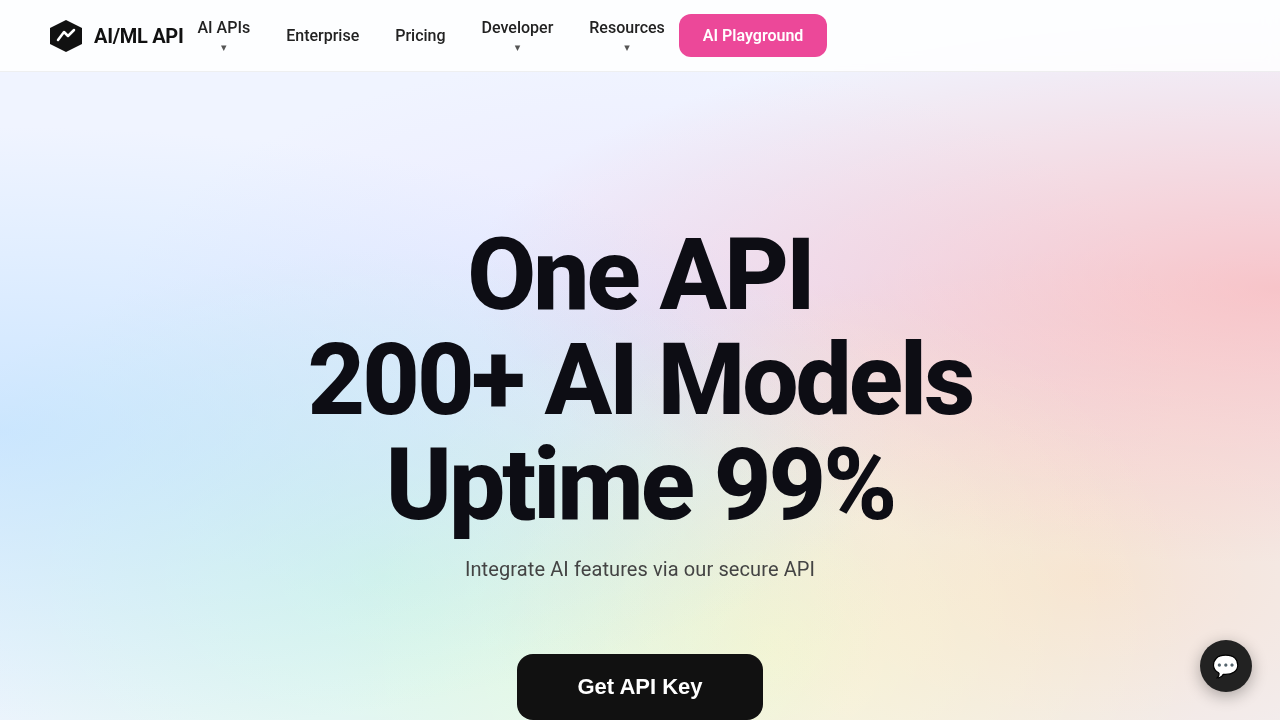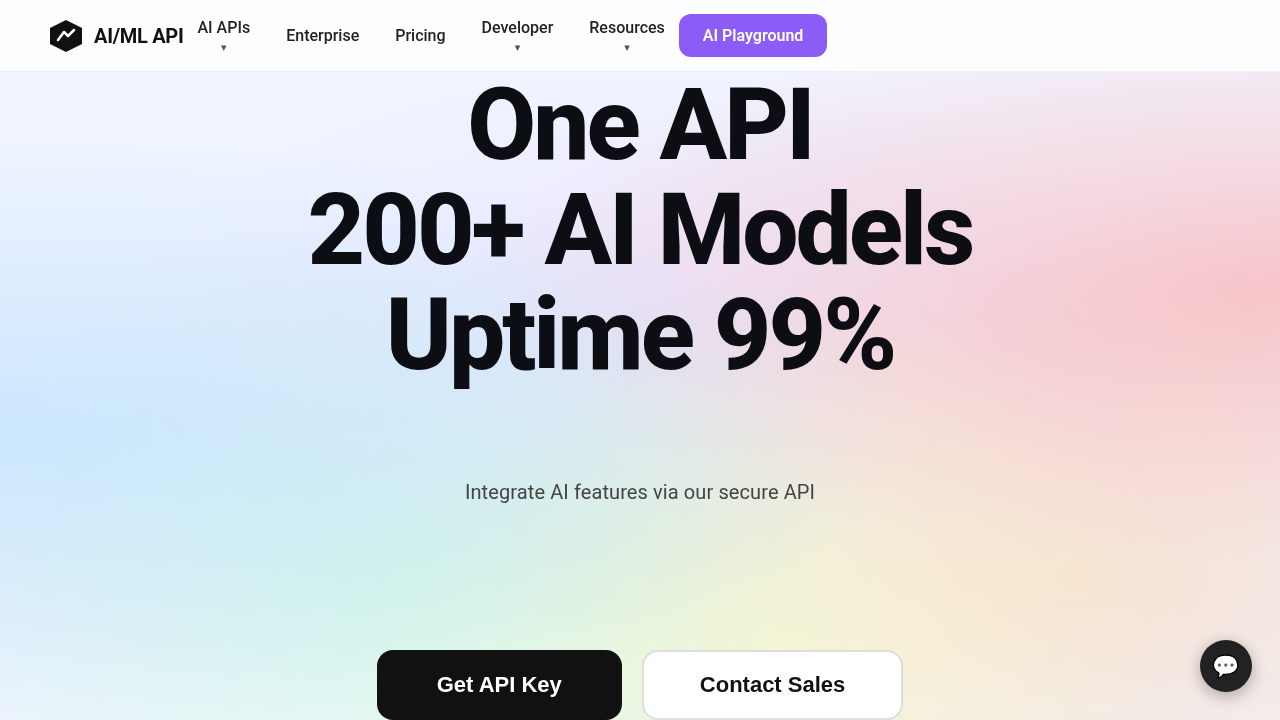--- a/index.html
+++ b/index.html
@@ -84,40 +84,40 @@
       transition: background 0.15s;
       flex-direction: column;
     }
 
     .chevron-down {
       font-size: 11px;
       color: #555;
     }
 
     .nav-cta {
-      background: #8b5cf6;
+      background: #ec4899;
       color: #fff;
       padding: 12px 24px;
       border-radius: 12px;
       font-size: 16px;
       font-weight: 600;
       cursor: pointer;
       border: none;
       text-decoration: none;
       transition: background 0.15s;
     }
 
     
     .hero {
       position: relative;
       z-index: 5;
       display: flex;
       flex-direction: column;
       align-items: center;
-      justify-content: space-between;
+      justify-content: flex-end;
       height: calc(720px - 72px);
       text-align: center;
       padding: 0 40px;
     }
 
     .hero-title {
       font-size: 100px;
       font-weight: 800;
       color: #0d0d14;
       line-height: 1.05;
@@ -226,19 +226,18 @@
 
 <section class="hero">
   <h1 class="hero-title">
     <span>One API</span><br>
     <span>200+ AI Models</span><br>
     <span>Uptime 99%</span>
   </h1>
   <p class="hero-subtitle">Integrate AI features via our secure API</p>
   <div class="hero-buttons">
     <button class="btn-primary">Get API Key</button>
-    <button class="btn-secondary">Contact Sales</button>
   </div>
 </section>
 
 <div class="chat-widget">
   <span class="chat-widget-icon">💬</span>
 </div>
 
 </body></html>

